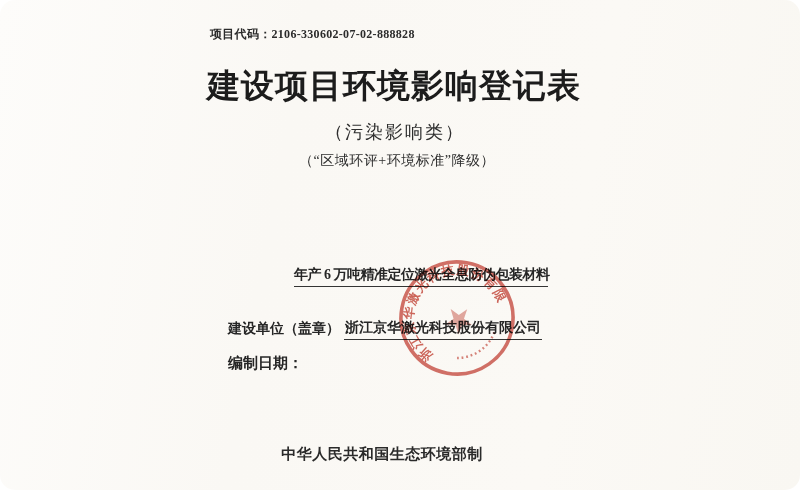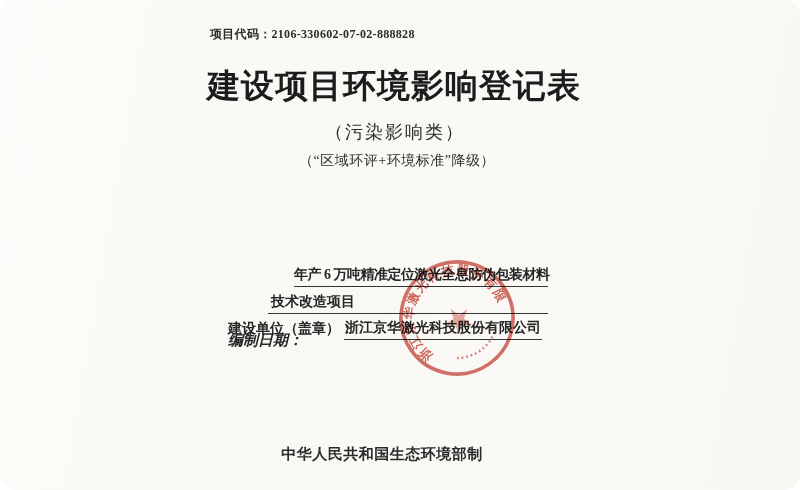--- a/index.html
+++ b/index.html
@@ -71,21 +71,21 @@
     overflow: visible;
   }
   .center { text-align: center; }
   .leftpad { text-align: left; padding-left: 3px; }
 
   .lbl-r1 { left: 228px; top: 265px; }
   .val-r1 { left: 294px; top: 264px; width: 254px; letter-spacing: -0.5px; }
   .val-r2 { left: 268px; top: 291px; width: 277px; }
   .lbl-r3 { left: 228px; top: 318px; }
   .val-r3 { left: 344px; top: 317px; width: 198px; }
-  .lbl-r4 { left: 228px; top: 329px; font-style: italic; }
+  .lbl-r4 { left: 228px; top: 352px; }
   .val-r4 { left: 294px; top: 343px; width: 252px; }
 
   .footer-line {
     left: 0; right: 0; top: 445px;
     text-align: center;
     transform: translateX(-18px);
     font-size: 15px;
     font-weight: 700;
     letter-spacing: 0.5px;
     color: #2a2a2a;
@@ -110,21 +110,20 @@
     <span>项目代码：</span><span>2106-330602-07-02-888828</span>
   </div>
 
   <div class="abs doc-title">建设项目环境影响登记表</div>
 
   <div class="abs subtitle-1">（污染影响类）</div>
 
   <div class="abs subtitle-2">（“区域环评+环境标准”降级）</div>
 
   <span class="abs field-value center val-r1">年产 6 万吨精准定位激光全息防伪包装材料</span>
-  <span class="abs field-value leftpad val-r2">技术改造项目</span>
 
   <div class="abs field-label tight lbl-r3">建设单位（盖章）：</div>
   <span class="abs field-value center val-r3">浙江京华激光科技股份有限公司</span>
 
   <div class="abs field-label lbl-r4">编制日期：</div>
 
   <svg class="abs stamp" viewBox="0 0 126 128" xmlns="http://www.w3.org/2000/svg">
     <defs>
       <path id="ringPath" d="M 23.1 82.6 A 44 44 0 1 1 102.9 82.6" fill="none"></path>
     </defs>

